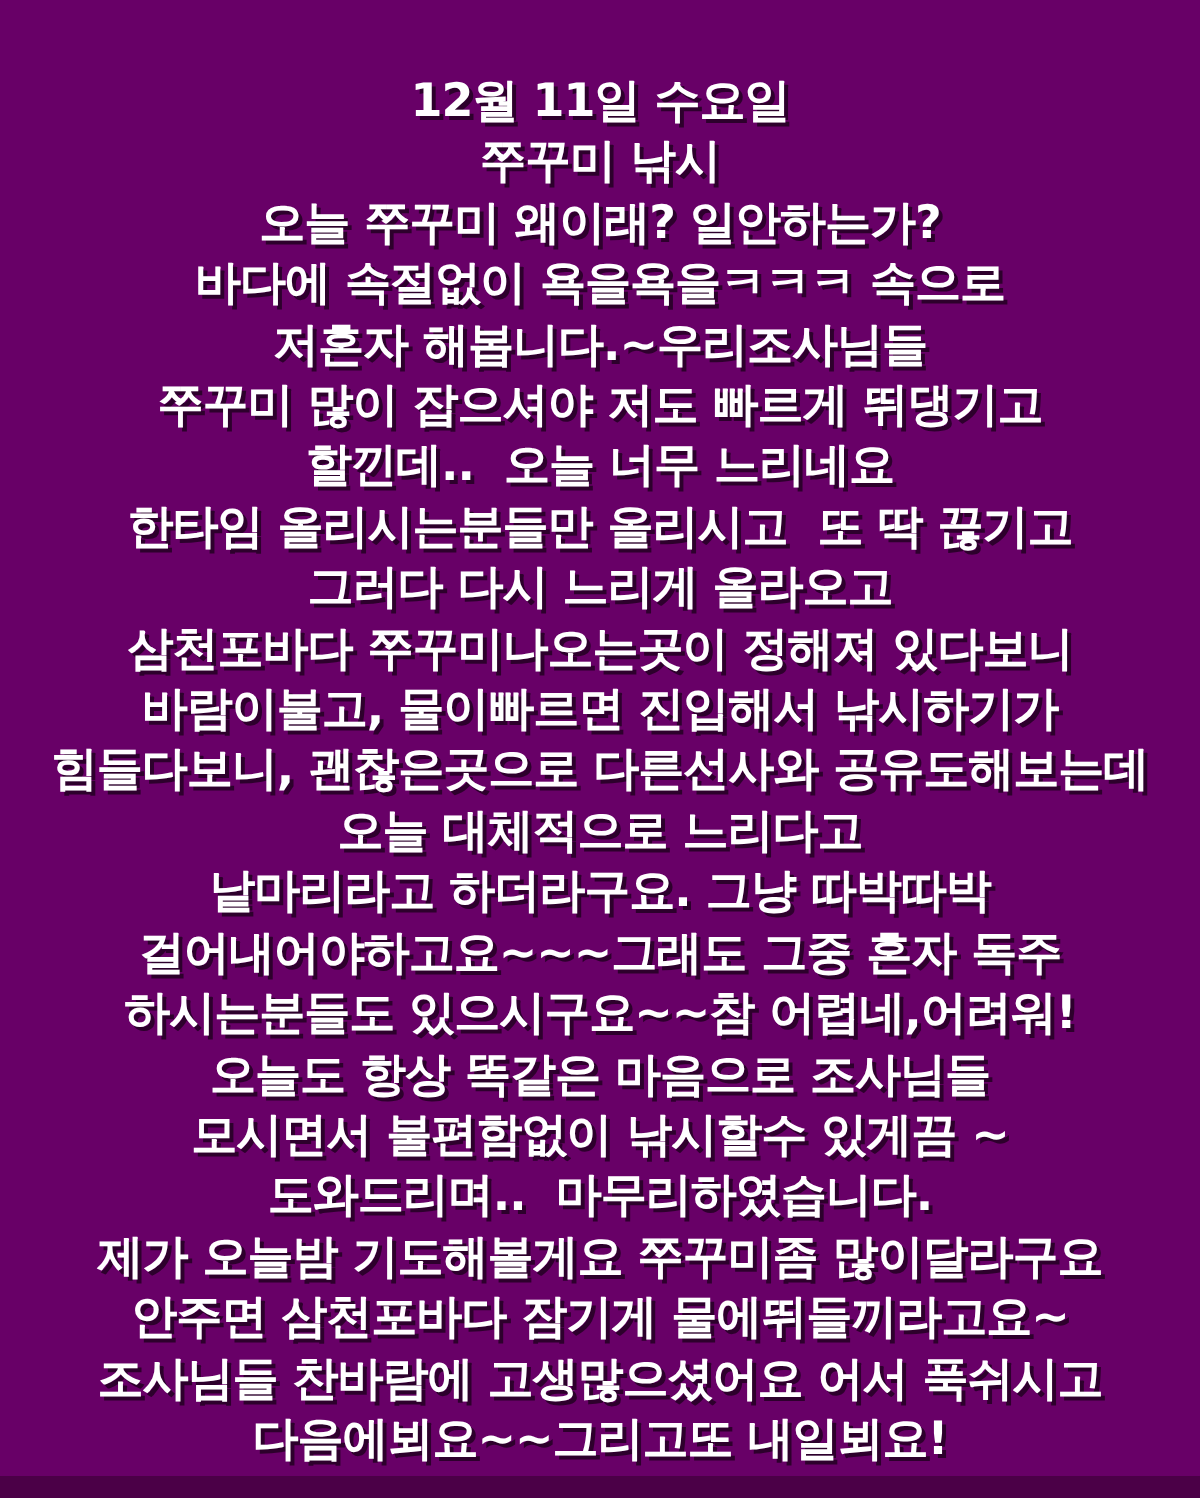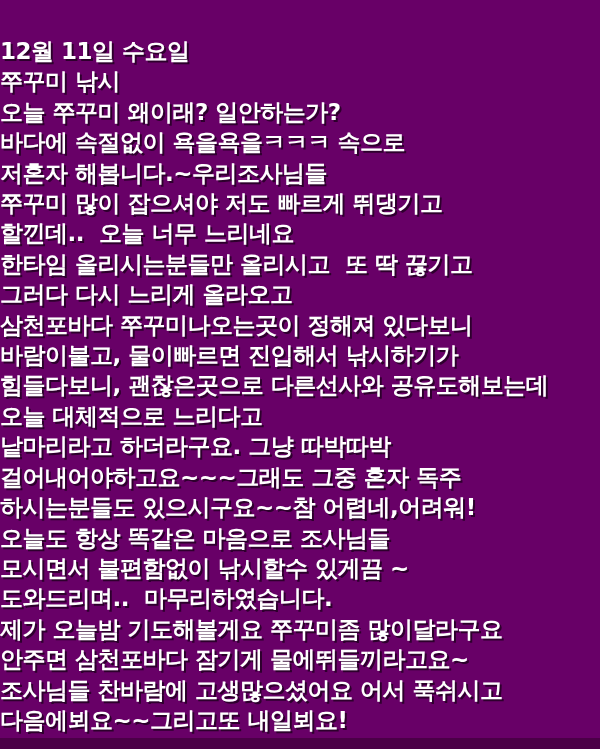--- a/index.html
+++ b/index.html
@@ -16,20 +16,21 @@
     height: 749px;
     background: var(--bg);
     overflow: hidden;
     font-family: "DejaVu Sans", sans-serif;
   }
   .text-block {
     position: absolute;
     top: 36px;
     left: 0;
     right: 0;
+    text-align: center;
     color: var(--text);
     font-weight: bold;
     font-size: 23px;
     line-height: 30.4px;
     letter-spacing: -0.5px;
     text-shadow: 2px 2px 0 var(--shadow);
     white-space: pre-wrap;
   }
   .line {
     width: 100%;

